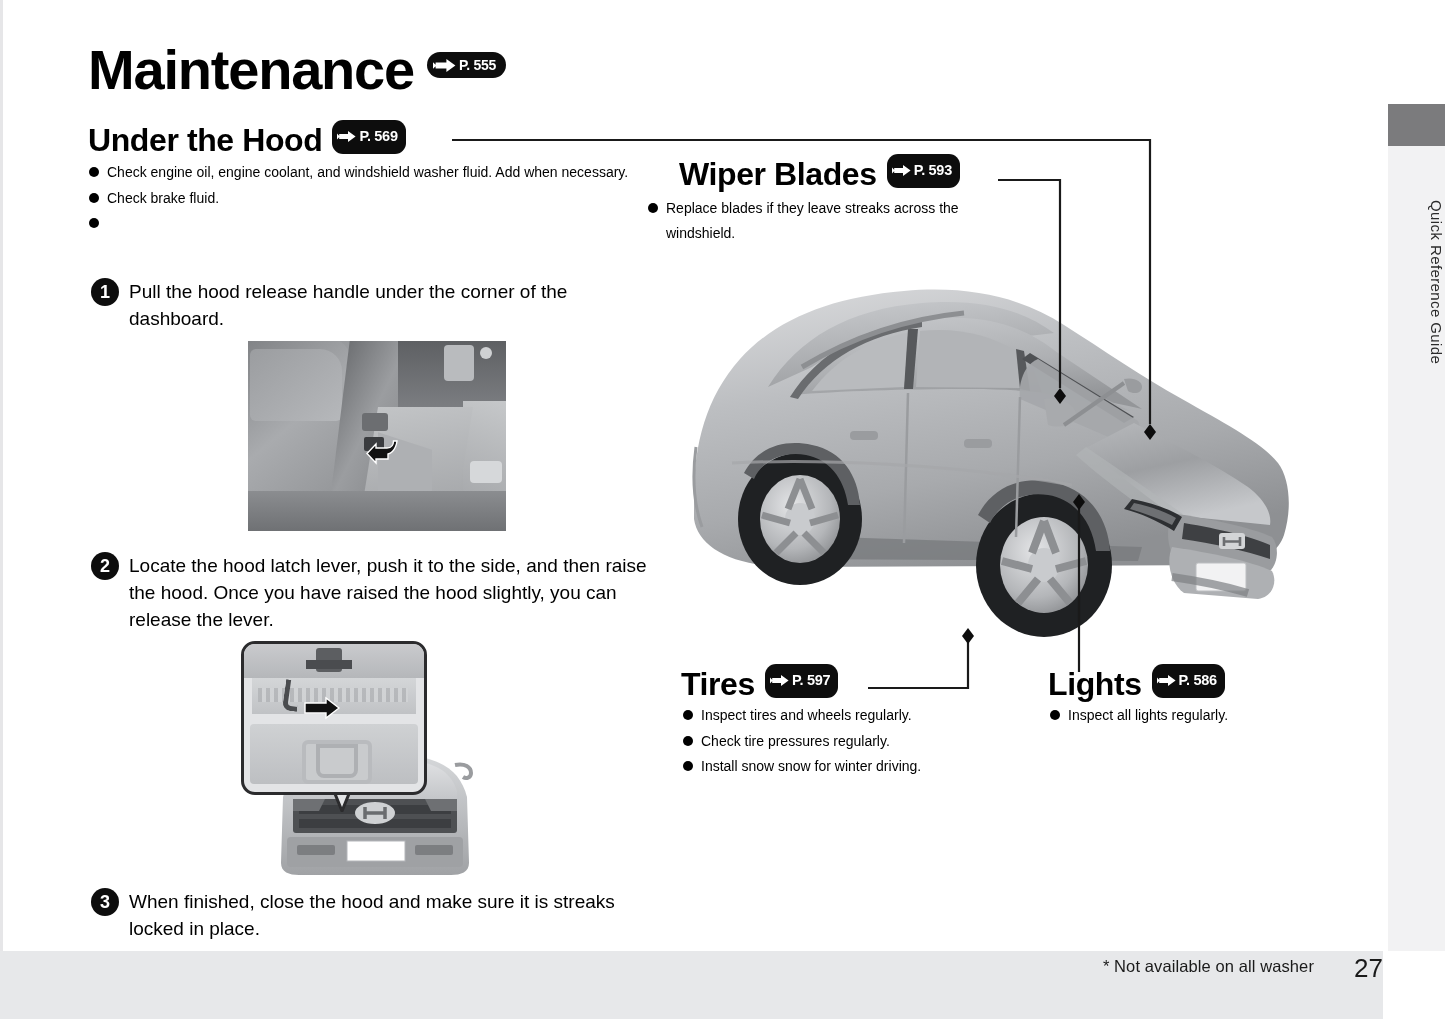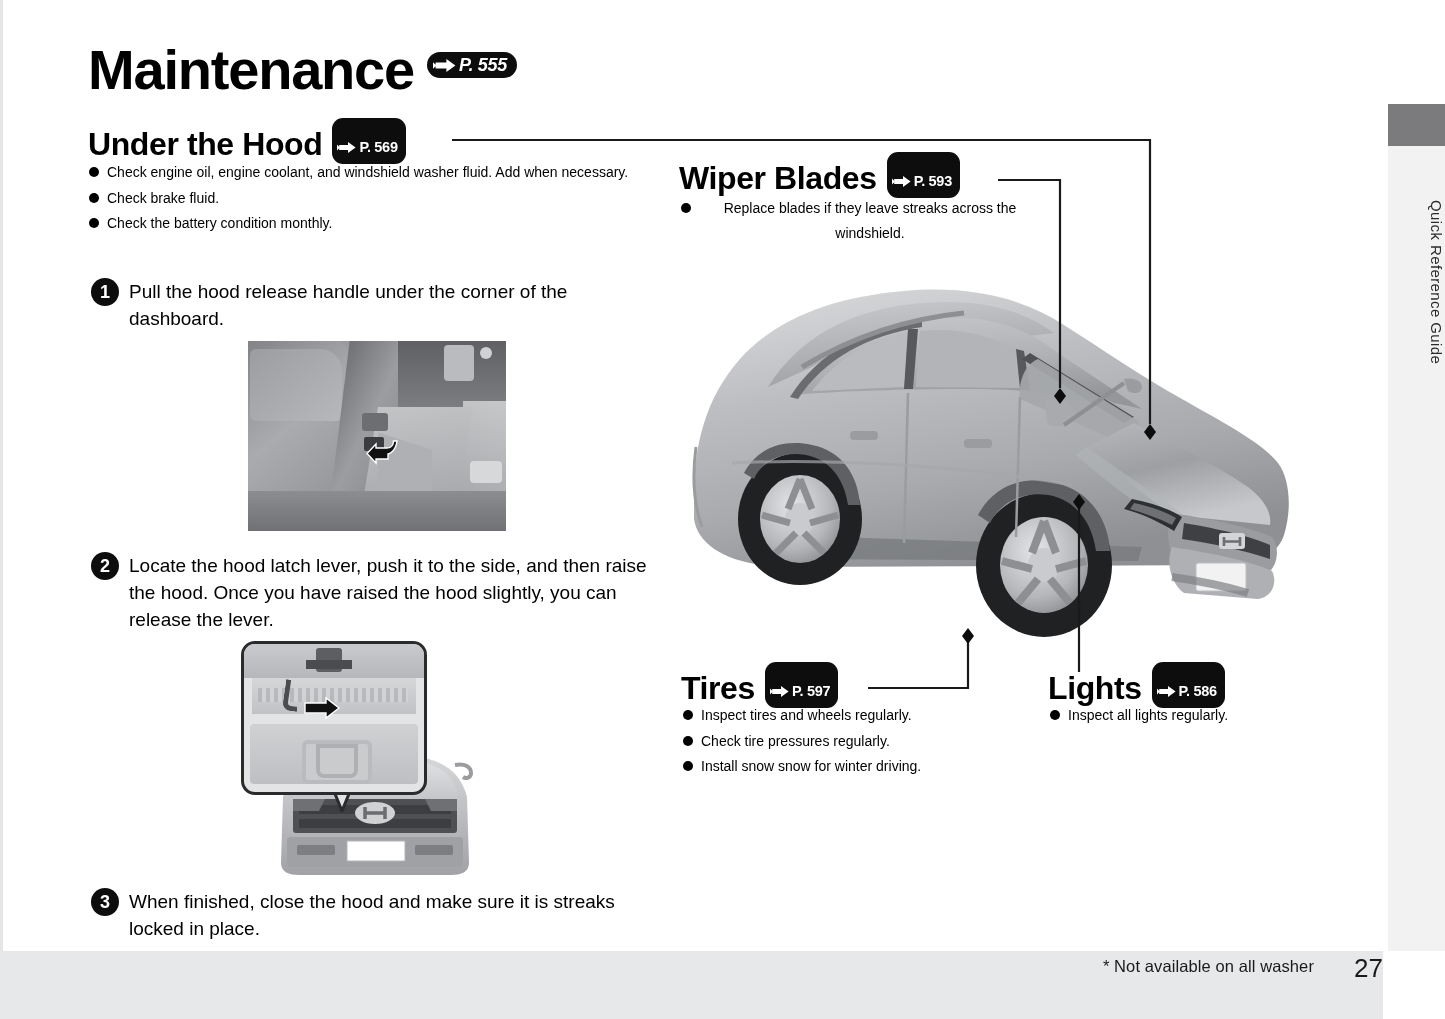--- a/index.html
+++ b/index.html
@@ -62,50 +62,50 @@
   .h2.under-hood{position:absolute;left:88px;top:124px;}
   .h2.wiper{position:absolute;left:679px;top:158px;}
   .h2.tires{position:absolute;left:681px;top:668px;}
   .h2.lights{position:absolute;left:1048px;top:668px;}
 
   
   .badge{
     display:inline-flex;align-items:center;
     background:#0d0d0d;color:#fff;
     border-radius:11px;
-    height:34px;padding:12px 8px 0 5px;
+    height:34px;padding:0 8px 0 5px;
     vertical-align:middle;
     margin-left:10px;
     position:relative;top:-6px;
   }
   .badge .arrow{
     width:19px;height:13px;margin-right:3px;flex:none;
   }
   .badge .ptext{
     font-size:14.5px;font-weight:bold;letter-spacing:-.3px;line-height:1;
     white-space:nowrap;
   }
   .badge.big{height:26px;border-radius:13px;padding:0 10px 0 6px;margin-left:13px;top:-9px;}
   .badge.big .arrow{width:23px;height:15px;}
-  .badge.big .ptext{font-size:18px;font-style:italic;}
+  .badge.big .ptext{font-size:14px;}
 
   
   .blist{position:absolute;}
   .bitem{
     display:flex;align-items:flex-start;
     font-size:14px;line-height:24.5px;margin-bottom:1px;
   }
   .bdot{
     width:10px;height:10px;border-radius:50%;background:#000;
     flex:none;margin-top:7px;margin-right:8px;
   }
   .btext{display:block;}
 
   #bullets-hood{left:89px;top:160px;width:580px;}
-  #bullets-wiper{left:681px;top:196px;width:360px;text-align:center;}
+  #bullets-wiper{left:648px;top:196px;width:360px;}
   #bullets-tires{left:683px;top:703px;width:330px;}
   #bullets-lights{left:1050px;top:703px;width:330px;}
 
   
   .step{position:absolute;display:flex;align-items:flex-start;}
   .stepnum{
     width:28px;height:28px;border-radius:50%;background:#0d0d0d;color:#fff;
     font-size:18px;font-weight:bold;flex:none;
     display:flex;align-items:center;justify-content:center;
     margin-right:10px;
@@ -274,21 +274,20 @@
     <div class="bitem">
       <span class="bdot"></span>
       <span class="btext">Check engine oil, engine coolant, and windshield washer fluid. Add when necessary.</span>
     </div>
     <div class="bitem">
       <span class="bdot"></span>
       <span class="btext">Check brake fluid.</span>
     </div>
     <div class="bitem">
       <span class="bdot"></span>
-      <span class="btext">Check the battery condition monthly.</span>
     </div>
   </div>
 
   <div class="step" id="step-1">
     <span class="stepnum">1</span>
     <span class="steptext">Pull the hood release handle under the corner of the dashboard.</span>
   </div>
 
   <div class="fig-dash">
     <div class="d-seat"></div>

